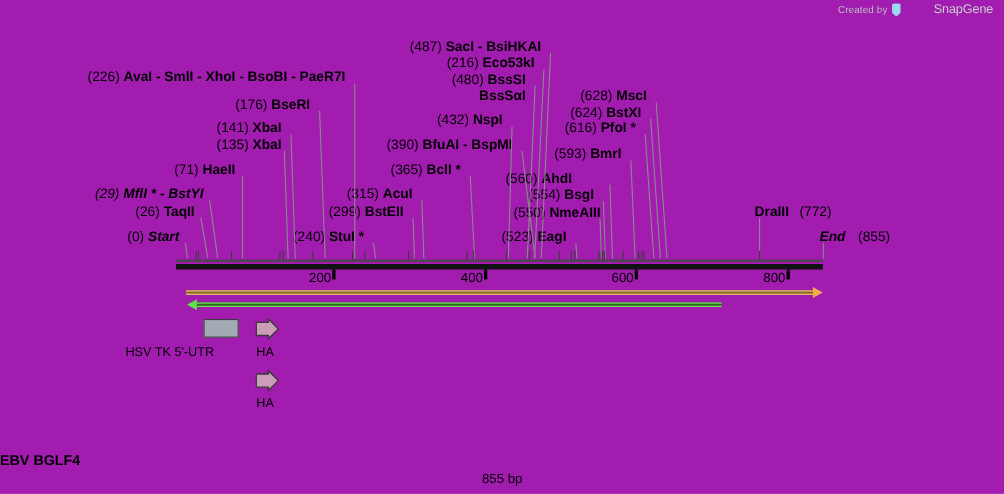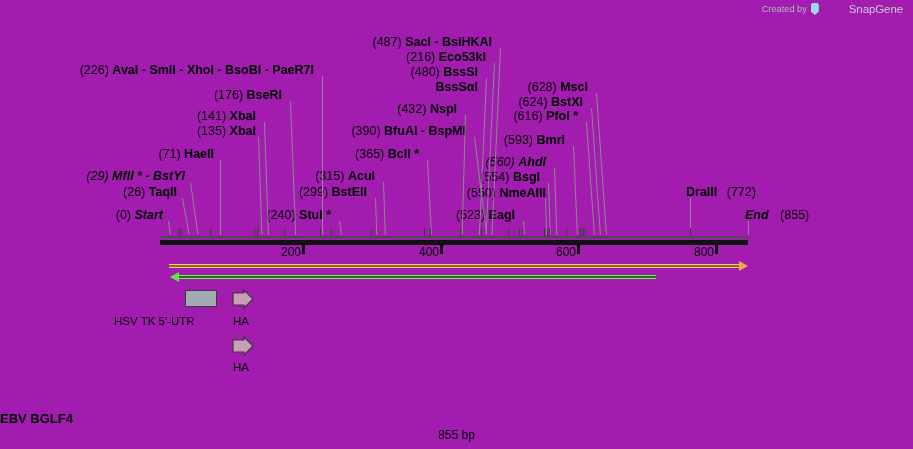--- a/index.html
+++ b/index.html
@@ -262,21 +262,21 @@
   <div class="lbl" style="left:578px; top:109px;">
     <span class="pos">(616)</span>
     <span class="nm">PfoI *</span>
   </div>
 
   <div class="lbl" style="left:565px; top:133px;">
     <span class="pos">(593)</span>
     <span class="nm">BmrI</span>
   </div>
 
-  <div class="lbl" style="left:546px; top:155px;font-style:italic;">
+  <div class="lbl" style="left:520px; top:155px;">
     <span class="pos">(560)</span>
     <span class="nm">AhdI</span>
   </div>
 
   <div class="lbl" style="left:540px; top:170px;">
     <span class="pos">(554)</span>
     <span class="nm">BsgI</span>
   </div>
 
   <div class="lbl" style="left:546px; top:186px;">

